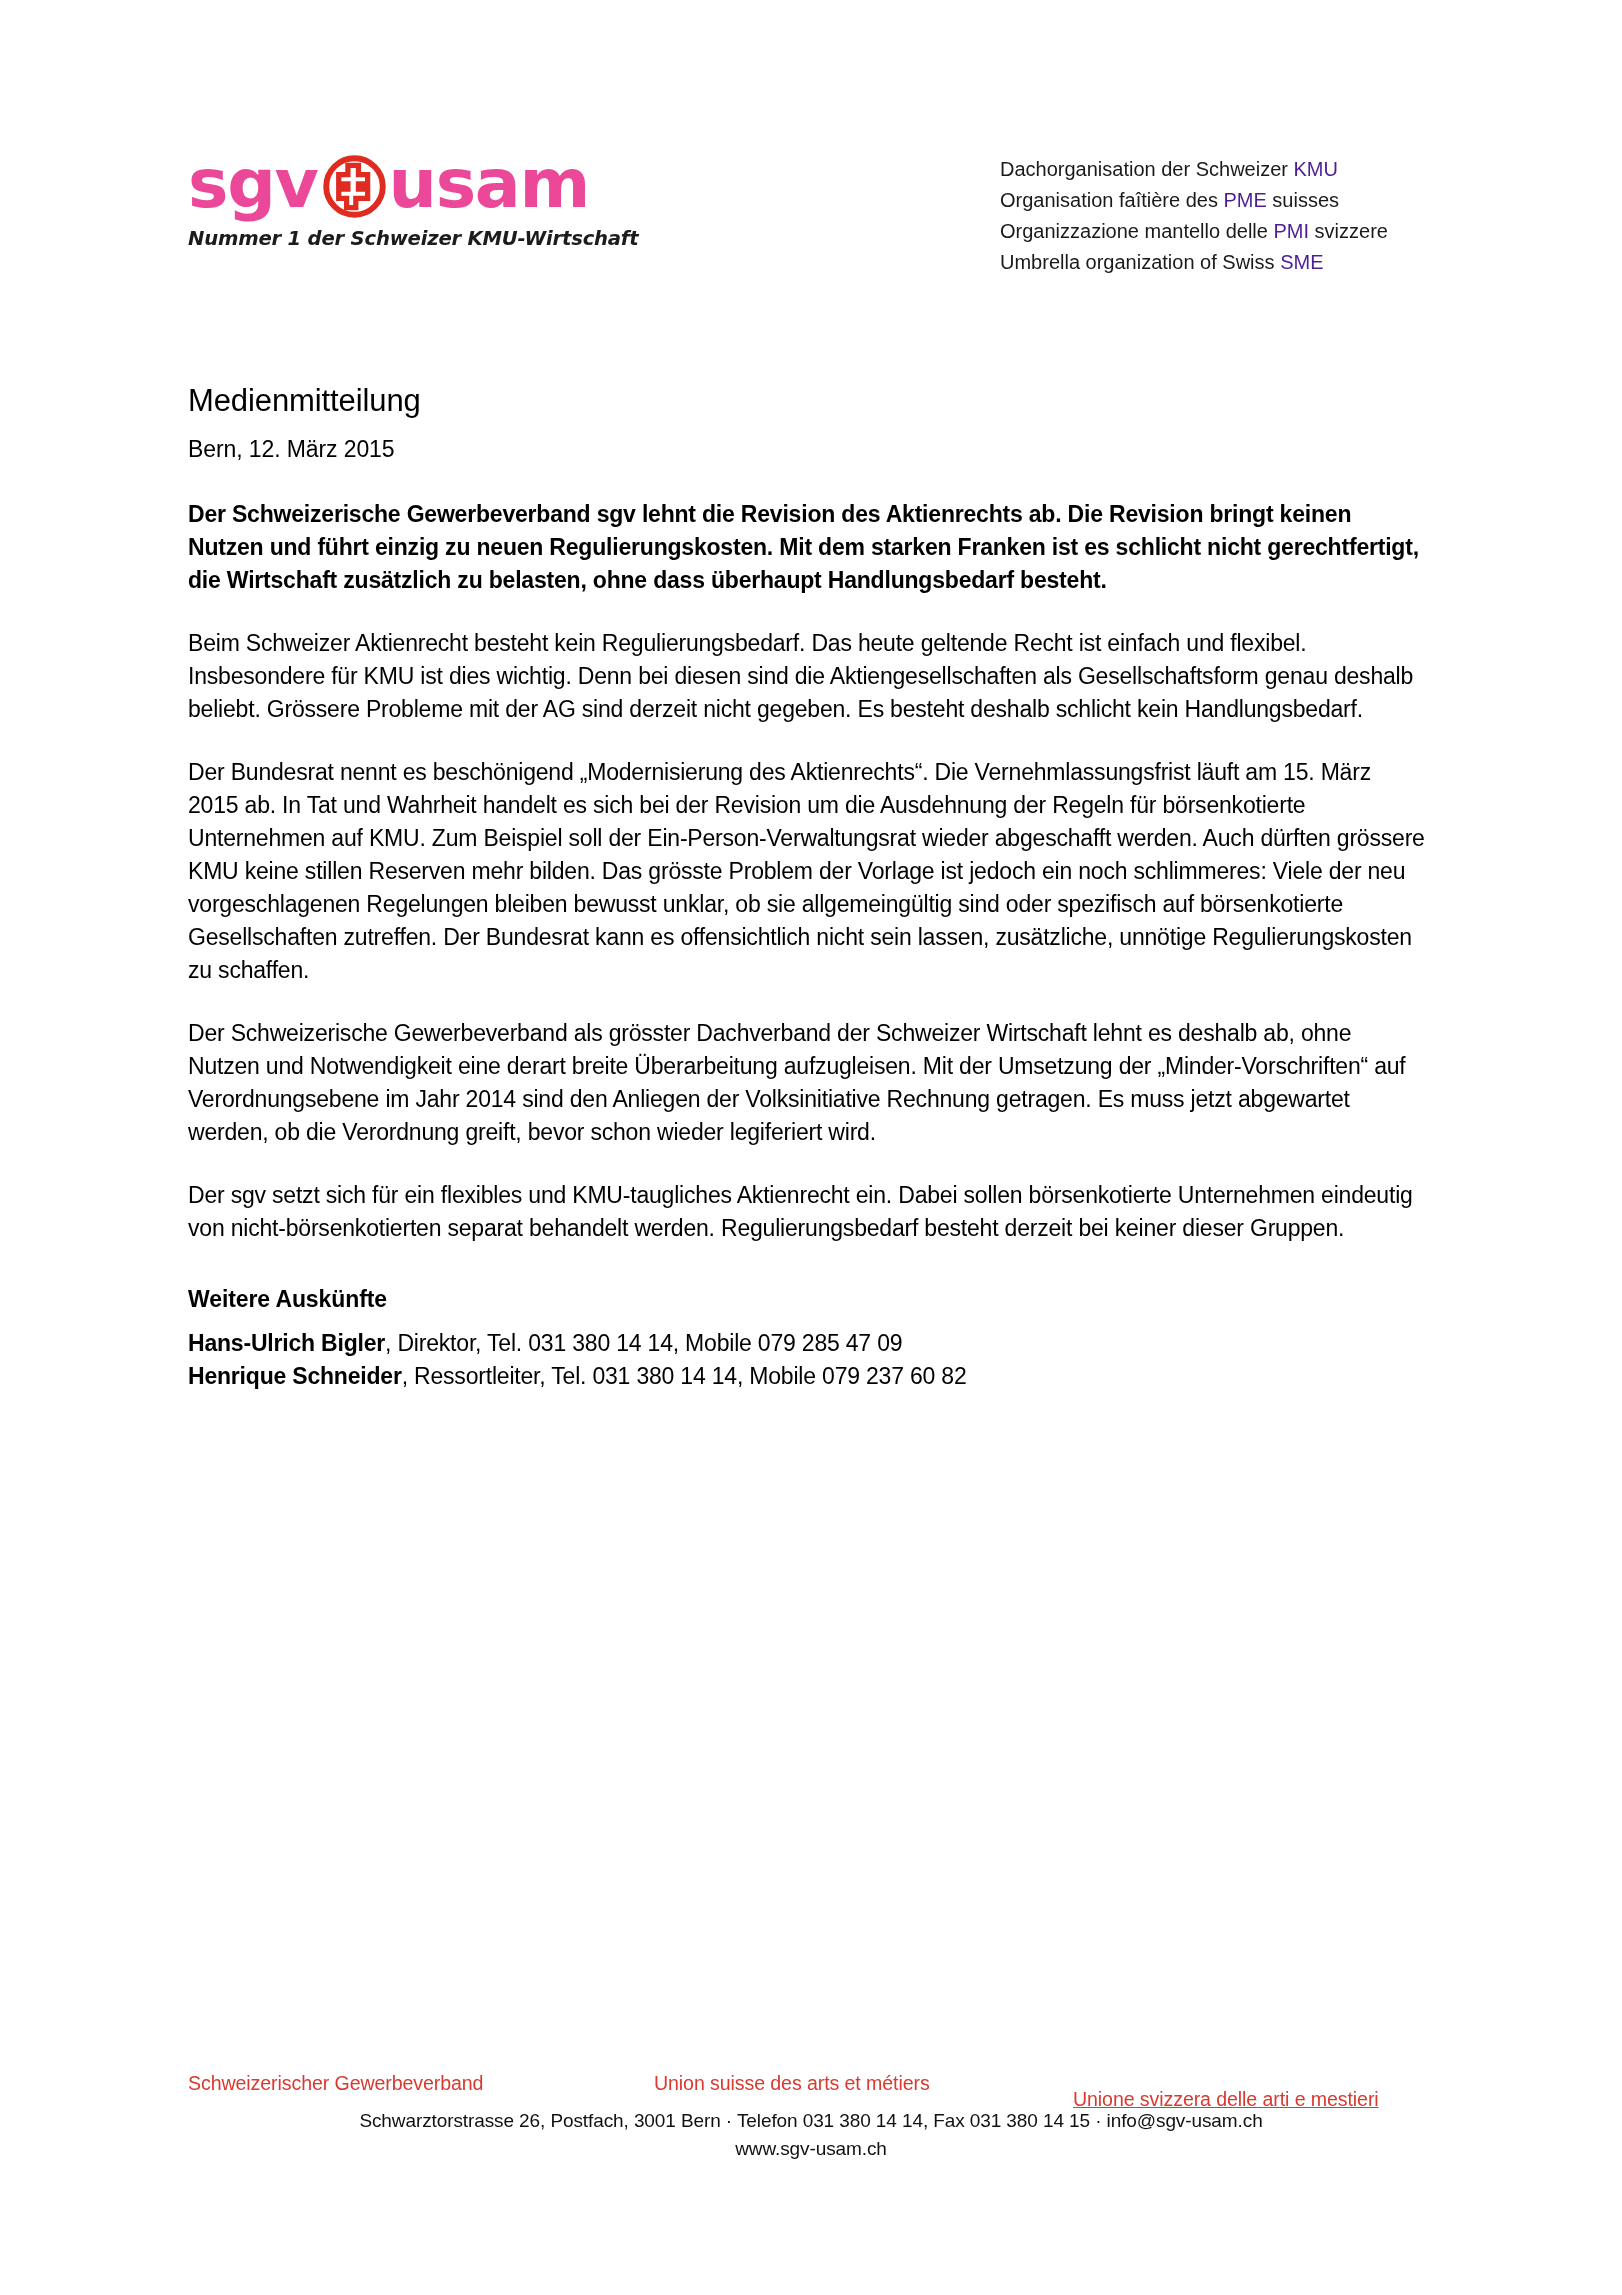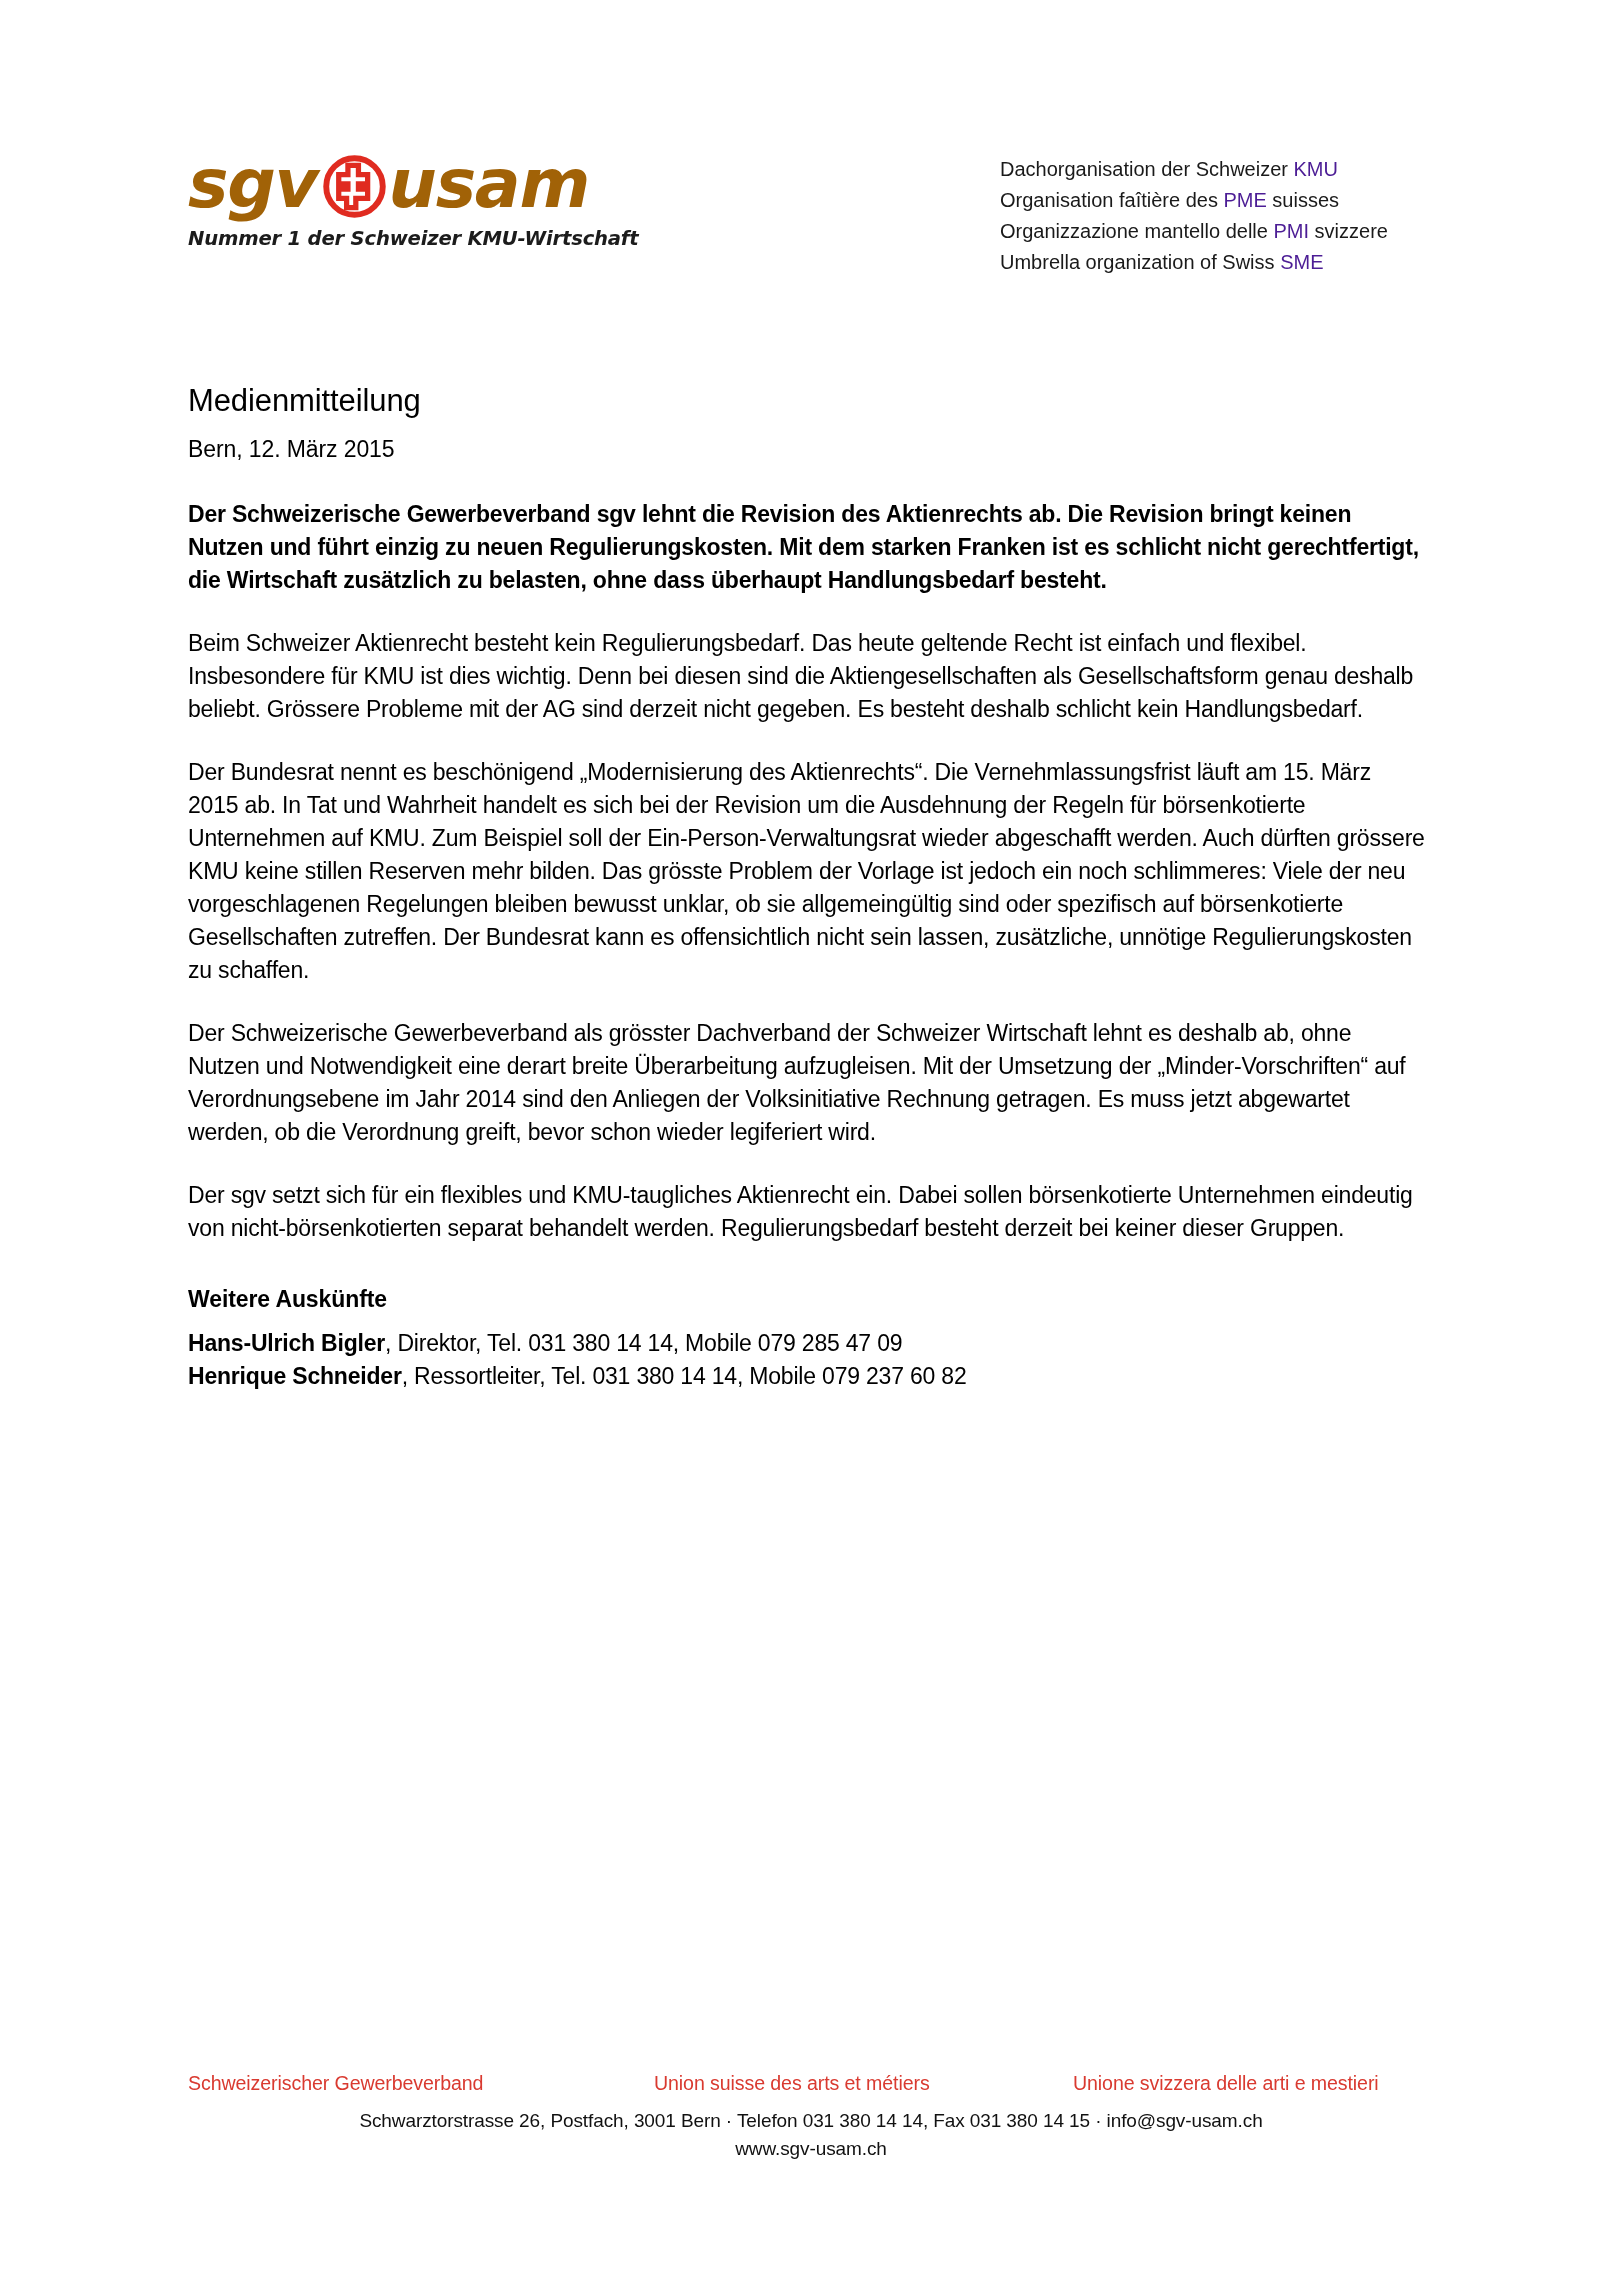--- a/index.html
+++ b/index.html
@@ -37,25 +37,24 @@
     position: absolute;
     left: 188px;
     top: 0;
     width: 406px;
   }
   .logo-wordmark {
     display: flex;
     align-items: center;
     height: 73px;
     font-family: "DejaVu Sans", sans-serif;
-    font-style: italic;
     font-weight: 700;
     font-size: 68px;
     letter-spacing: -1.3px;
-    color: #a16207;
+    color: #ec4899;
     line-height: 1;
   }
   .logo-sgv { margin-right: 2.6px; }
   .logo-usam { margin-left: 1.3px; }
 
   .logo-emblem {
     position: relative;
     width: 71px;
     height: 71px;
     flex: 0 0 71px;
@@ -188,21 +187,21 @@
   .footer-orgs {
     position: relative;
     height: 30px;
     color: #d93a30;
     font-size: 19.6px;
     line-height: 30px;
     letter-spacing: -0.1px;
   }
   .footer-org-1 { position: absolute; left: 188px; top: 0; }
   .footer-org-2 { position: absolute; left: 654px; top: 0; }
-  .footer-org-3 { position: absolute; left: 1073px; top: 0; }
+  .footer-org-3 { position: absolute; left: 1073px; top: 16px; text-decoration: underline; }
 
   .footer-address {
     margin-top: 9.2px;
     text-align: center;
     font-size: 19px;
     line-height: 28px;
     letter-spacing: -0.1px;
     color: #111;
   }
   .footer-web {

